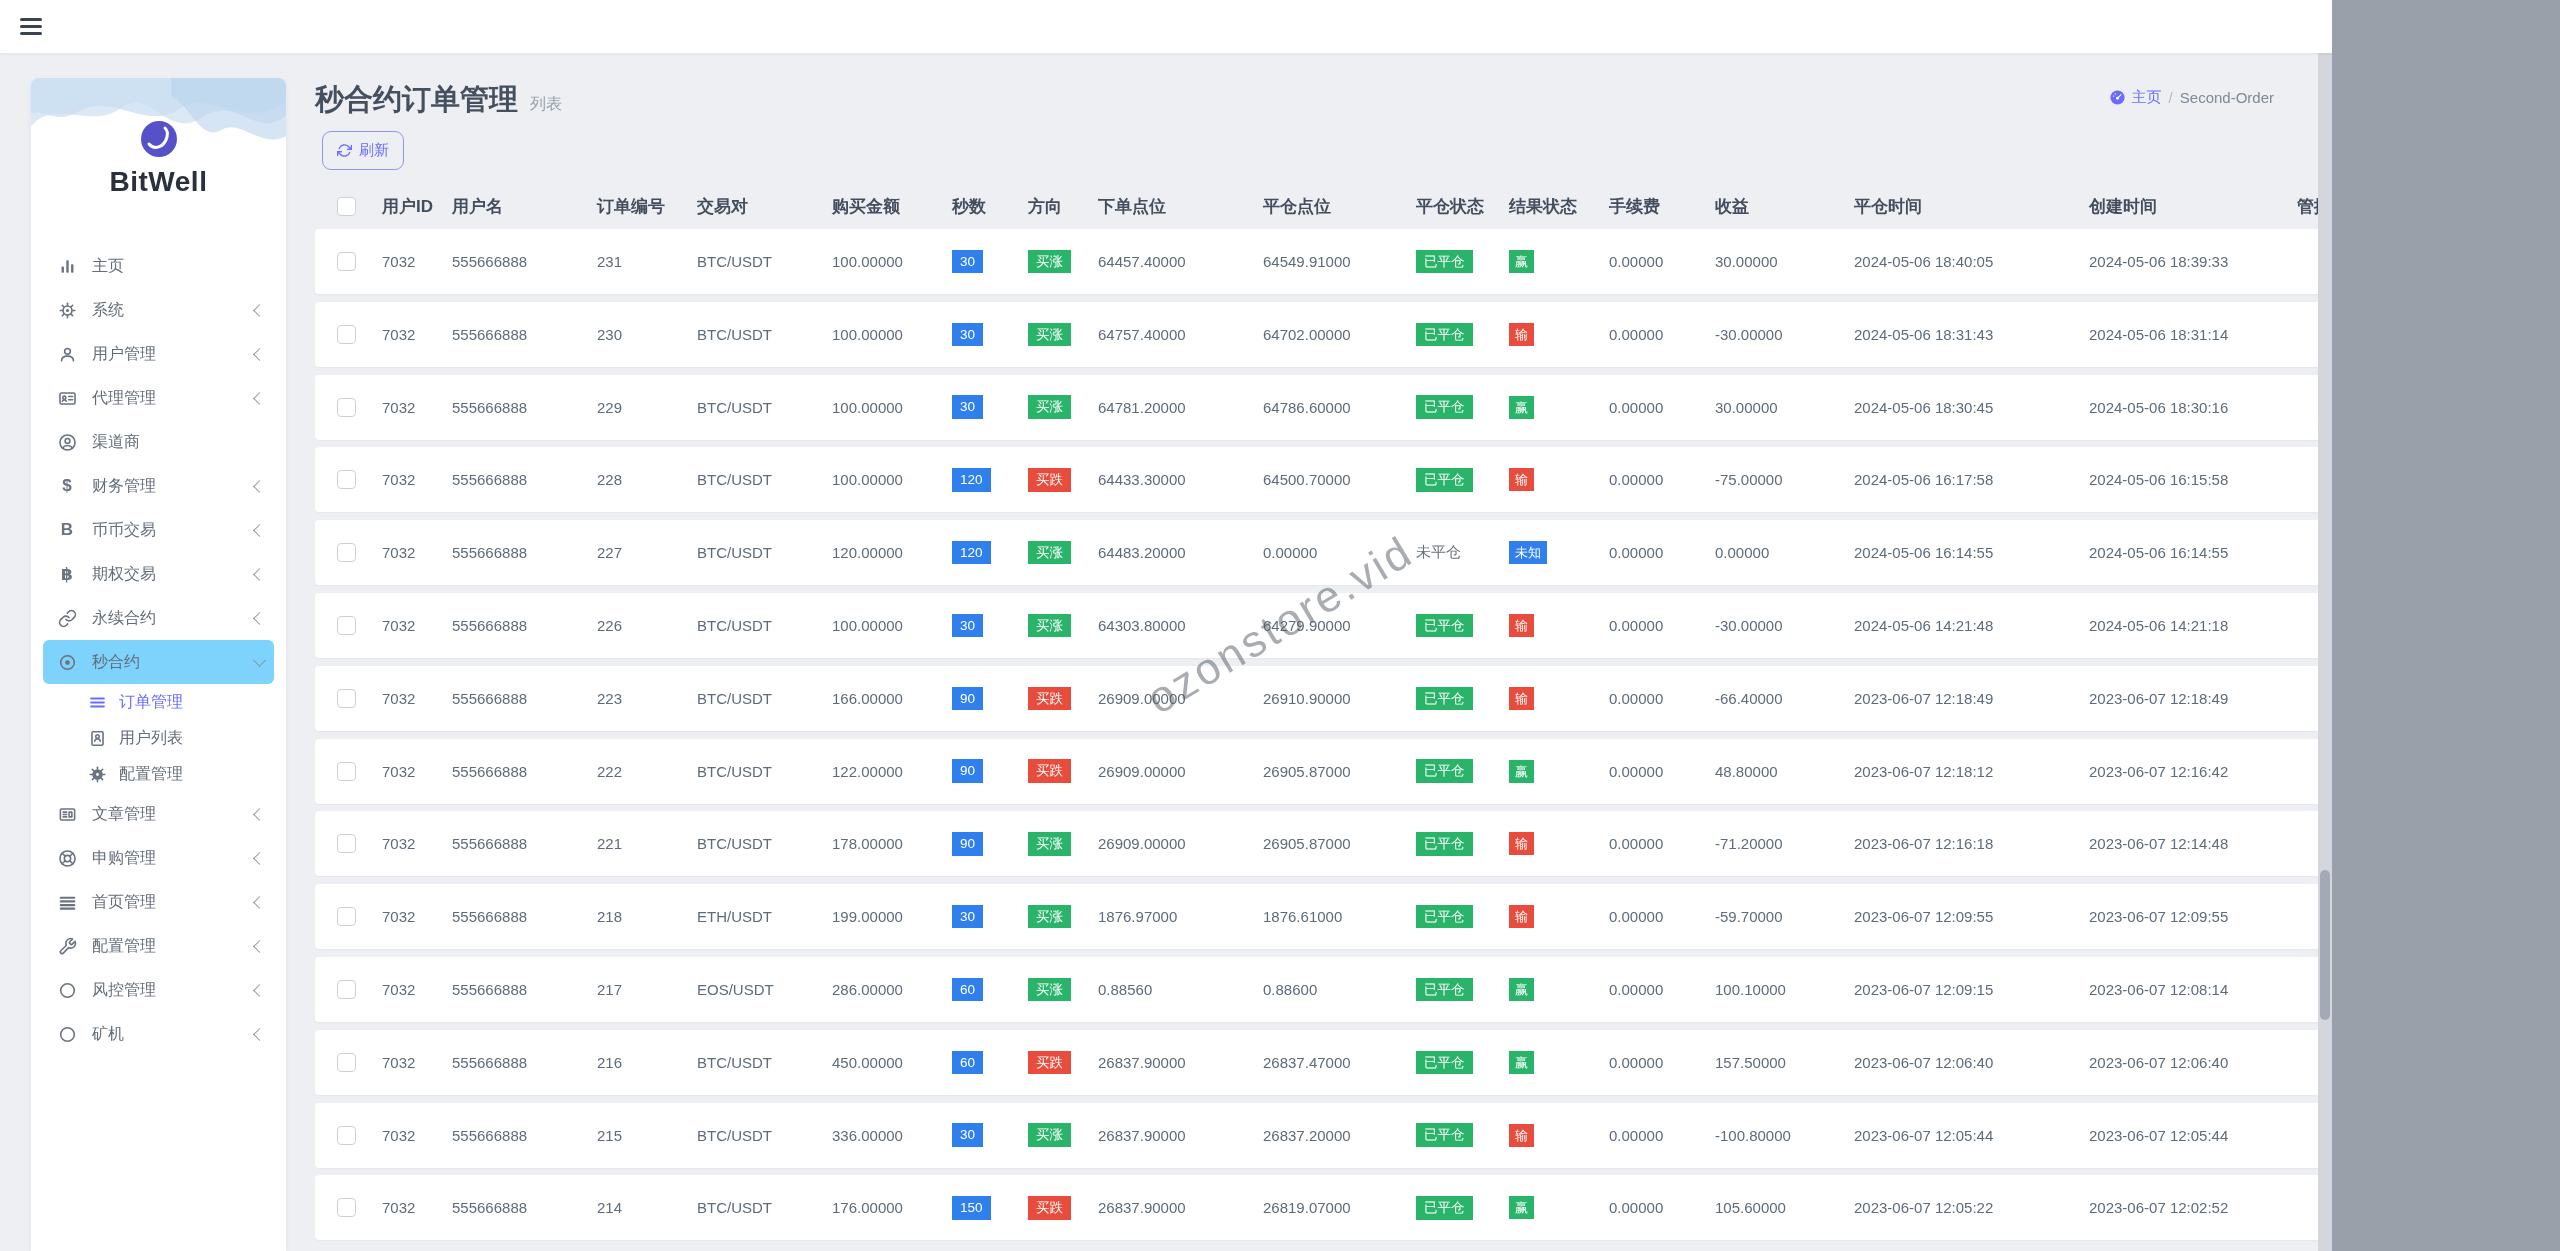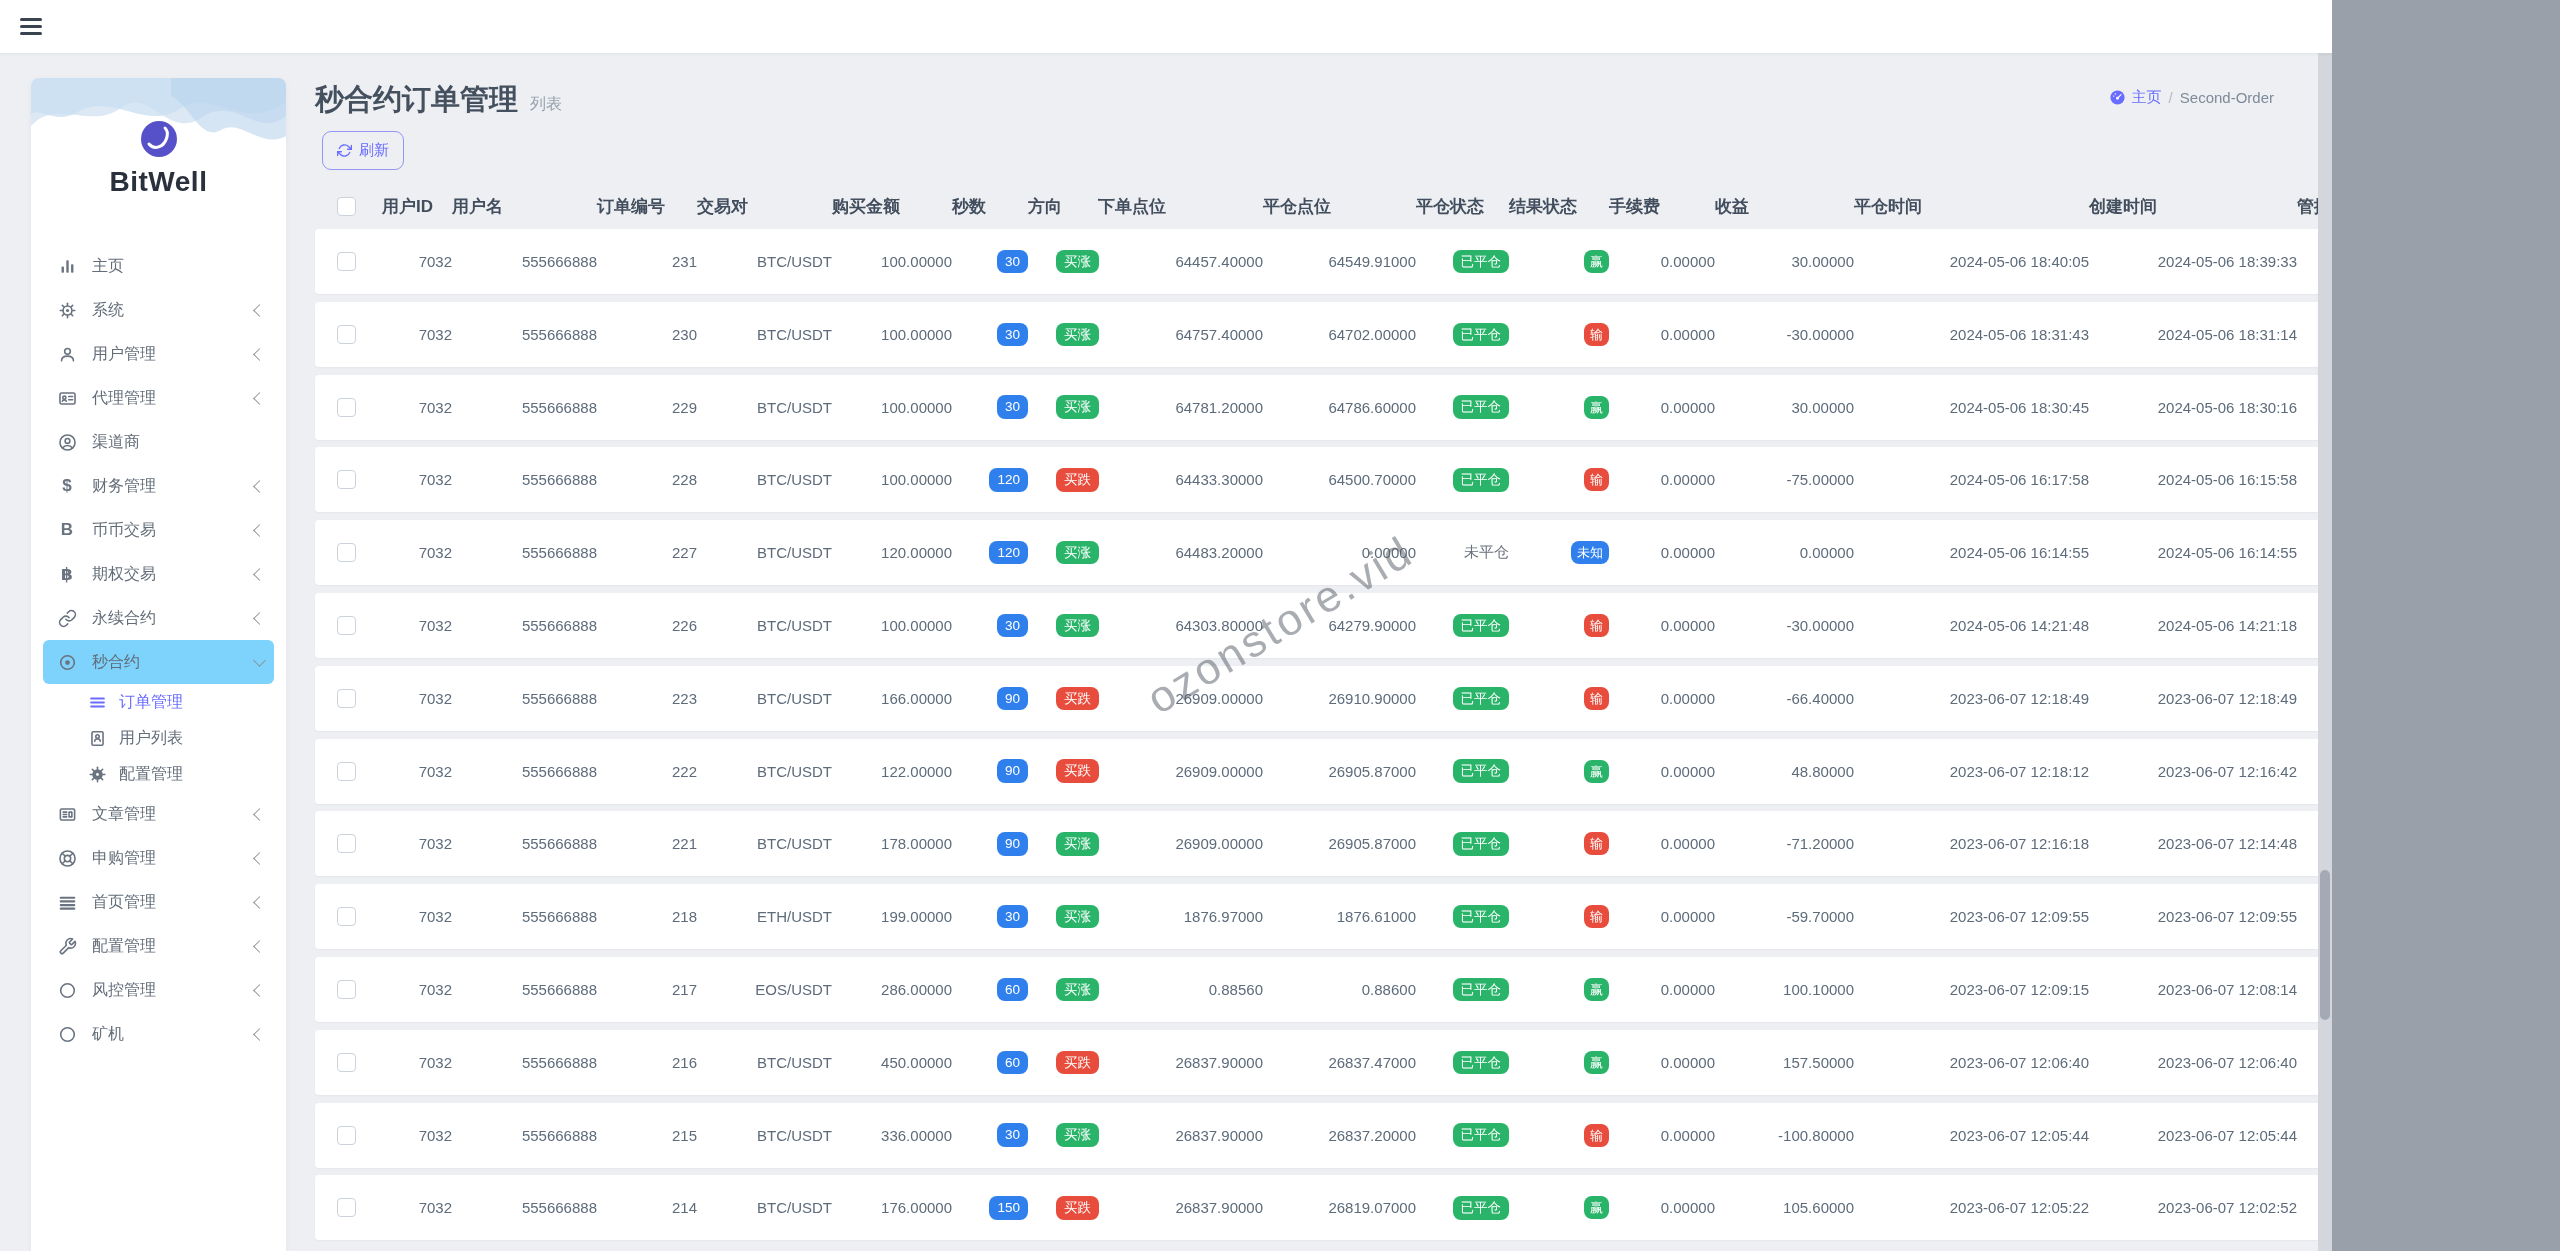--- a/index.html
+++ b/index.html
@@ -46,23 +46,23 @@
 
   .btn{position:absolute;display:flex;align-items:center;justify-content:center;gap:7px;border:1px solid #9396f2;border-radius:9px;color:var(--accent,#696cff);font-size:15px;background:transparent;cursor:pointer;box-sizing:border-box;}
   .btn-refresh{left:322px;top:131px;width:82px;height:39px;}
   .btn-add{left:2429px;top:134px;width:83px;height:38px;}
   .plus{font-size:19px;line-height:1;margin-top:-2px;}
 
   
   .grid{display:grid;grid-template-columns:45px 70px 145px 100px 135px 120px 76px 70px 165px 153px 93px 100px 106px 139px 235px 208px 129px 1fr;align-items:center;padding-left:22px;box-sizing:border-box;}
   .thead{position:absolute;left:315px;top:186px;width:2198px;height:40px;font-size:17px;font-weight:600;color:#424e5d;}
   .rows{position:absolute;left:315px;top:229px;width:2198px;}
-  .row{height:65px;margin-bottom:7.8px;background:#fff;border-radius:4px;box-shadow:0 1px 2px rgba(25,35,50,.04);font-size:15px;color:#5d6b7a;text-align:right;}
+  .row{height:65px;margin-bottom:7.8px;background:#fff;border-radius:4px;box-shadow:0 1px 2px rgba(25,35,50,.04);font-size:15px;color:#5d6b7a;}
   .cb{width:19px;height:19px;border:1.5px solid #ccd2da;border-radius:4px;background:#fff;box-sizing:border-box;cursor:pointer;}
-  .badge{display:inline-block;color:#fff;font-size:13.5px;border-radius:8px;padding:5px 8px;line-height:1;width:max-content;margin-left:28px;}
+  .badge{display:inline-block;color:#fff;font-size:13.5px;border-radius:0;padding:5px 8px;line-height:1;width:max-content;}
   .badge.blue{background:var(--blue,#2f80ed);}
   .badge.green{background:var(--green,#2ab46a);}
   .badge.red{background:var(--red,#e74c3c);}
   .badge.sm{padding:5px 6px;font-size:13px;}
   .plainstatus{color:#69727e;}
   .select{width:86px;height:34px;border:1px solid #d4d9e1;border-radius:5px;background:#fff;display:flex;align-items:center;justify-content:space-between;padding:0 8px 0 10px;margin-left:30px;font-size:13px;color:#68717e;box-sizing:border-box;cursor:pointer;}
   .caret{font-size:9px;color:#9aa2ad;}
   .ops{display:flex;gap:13px;align-items:center;}
   .ops svg{cursor:pointer;}
 

